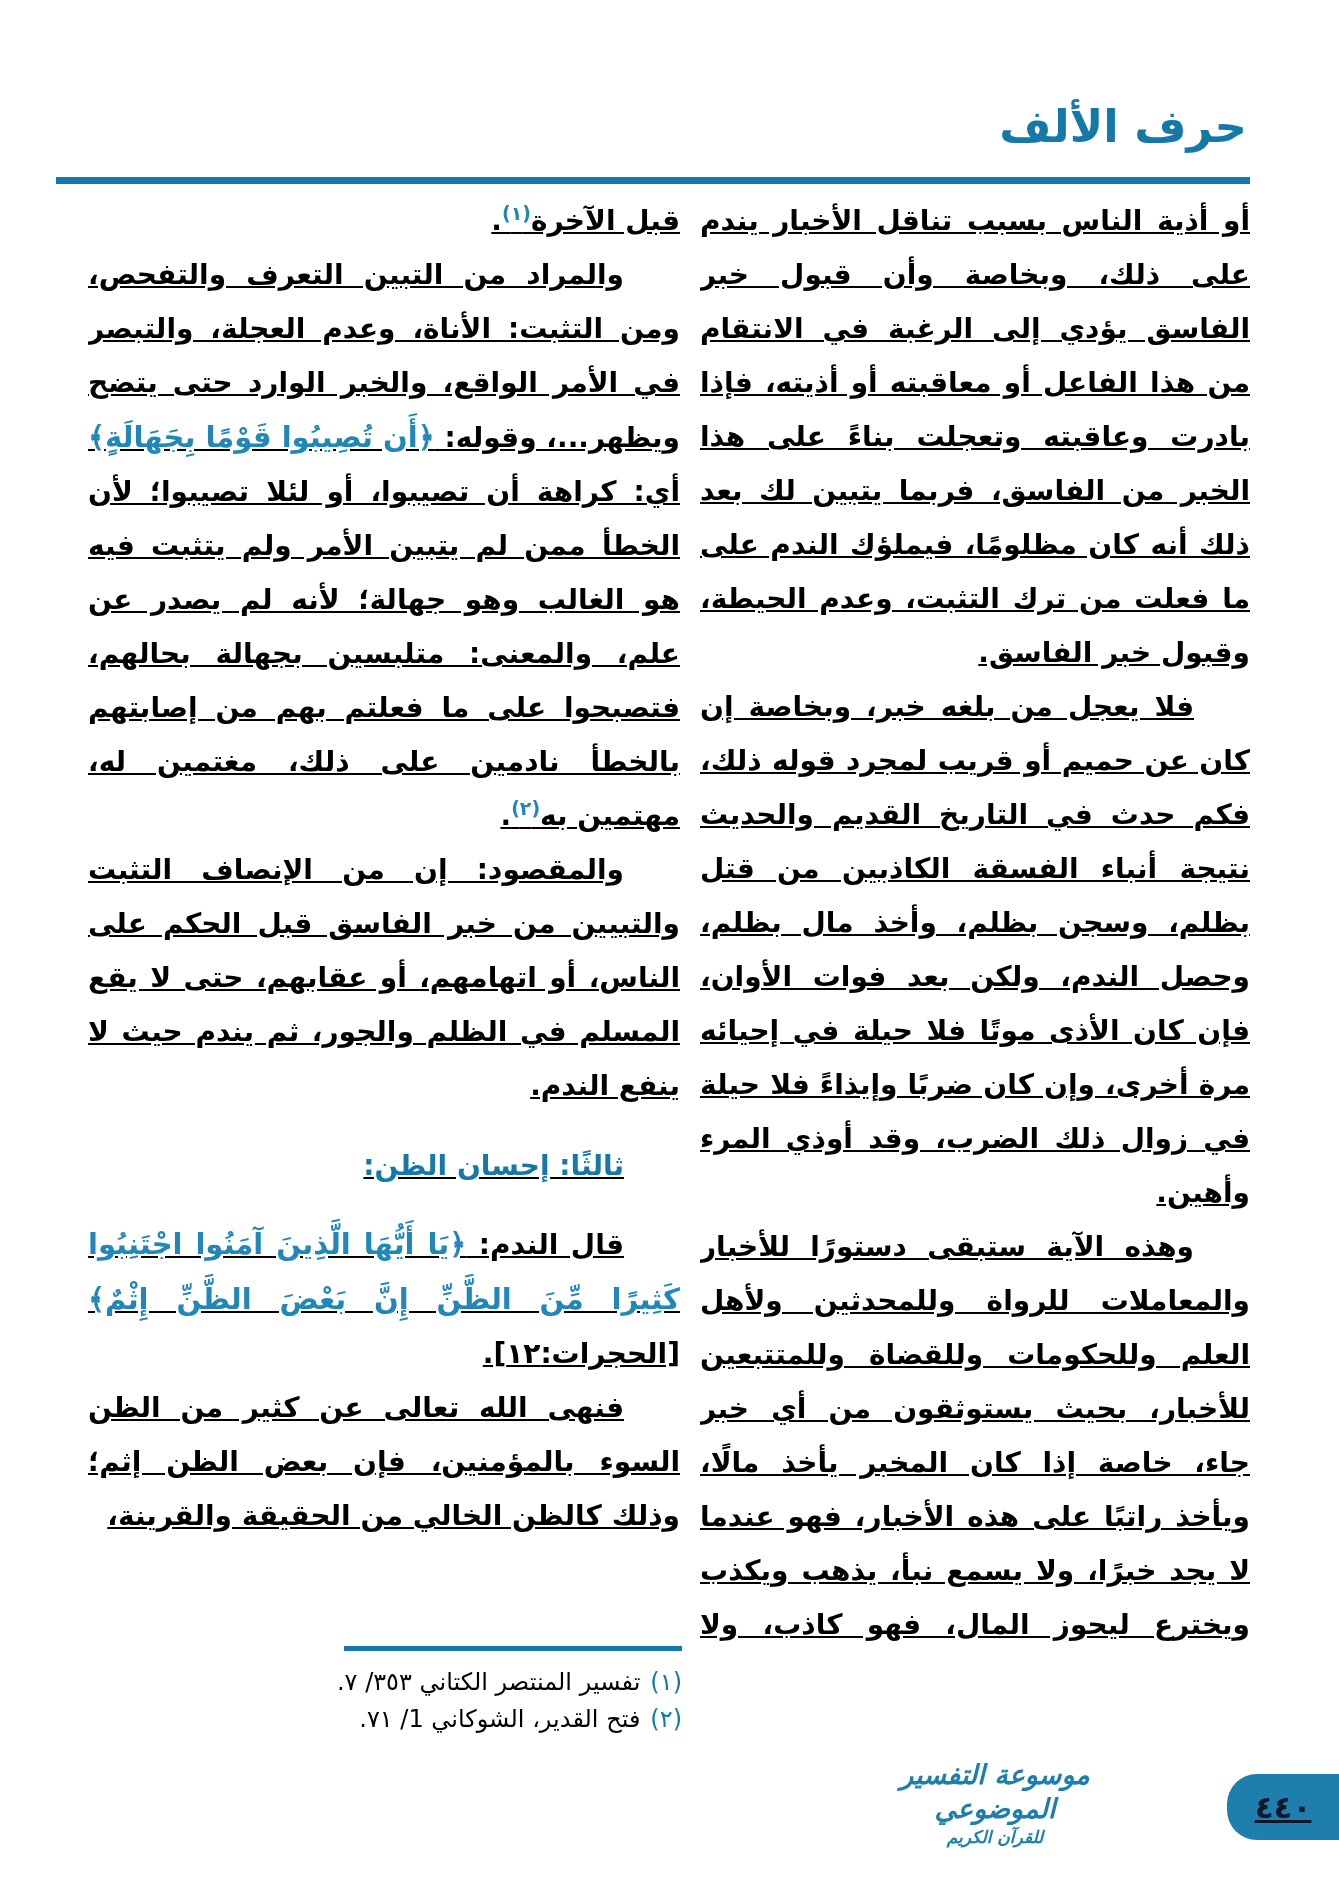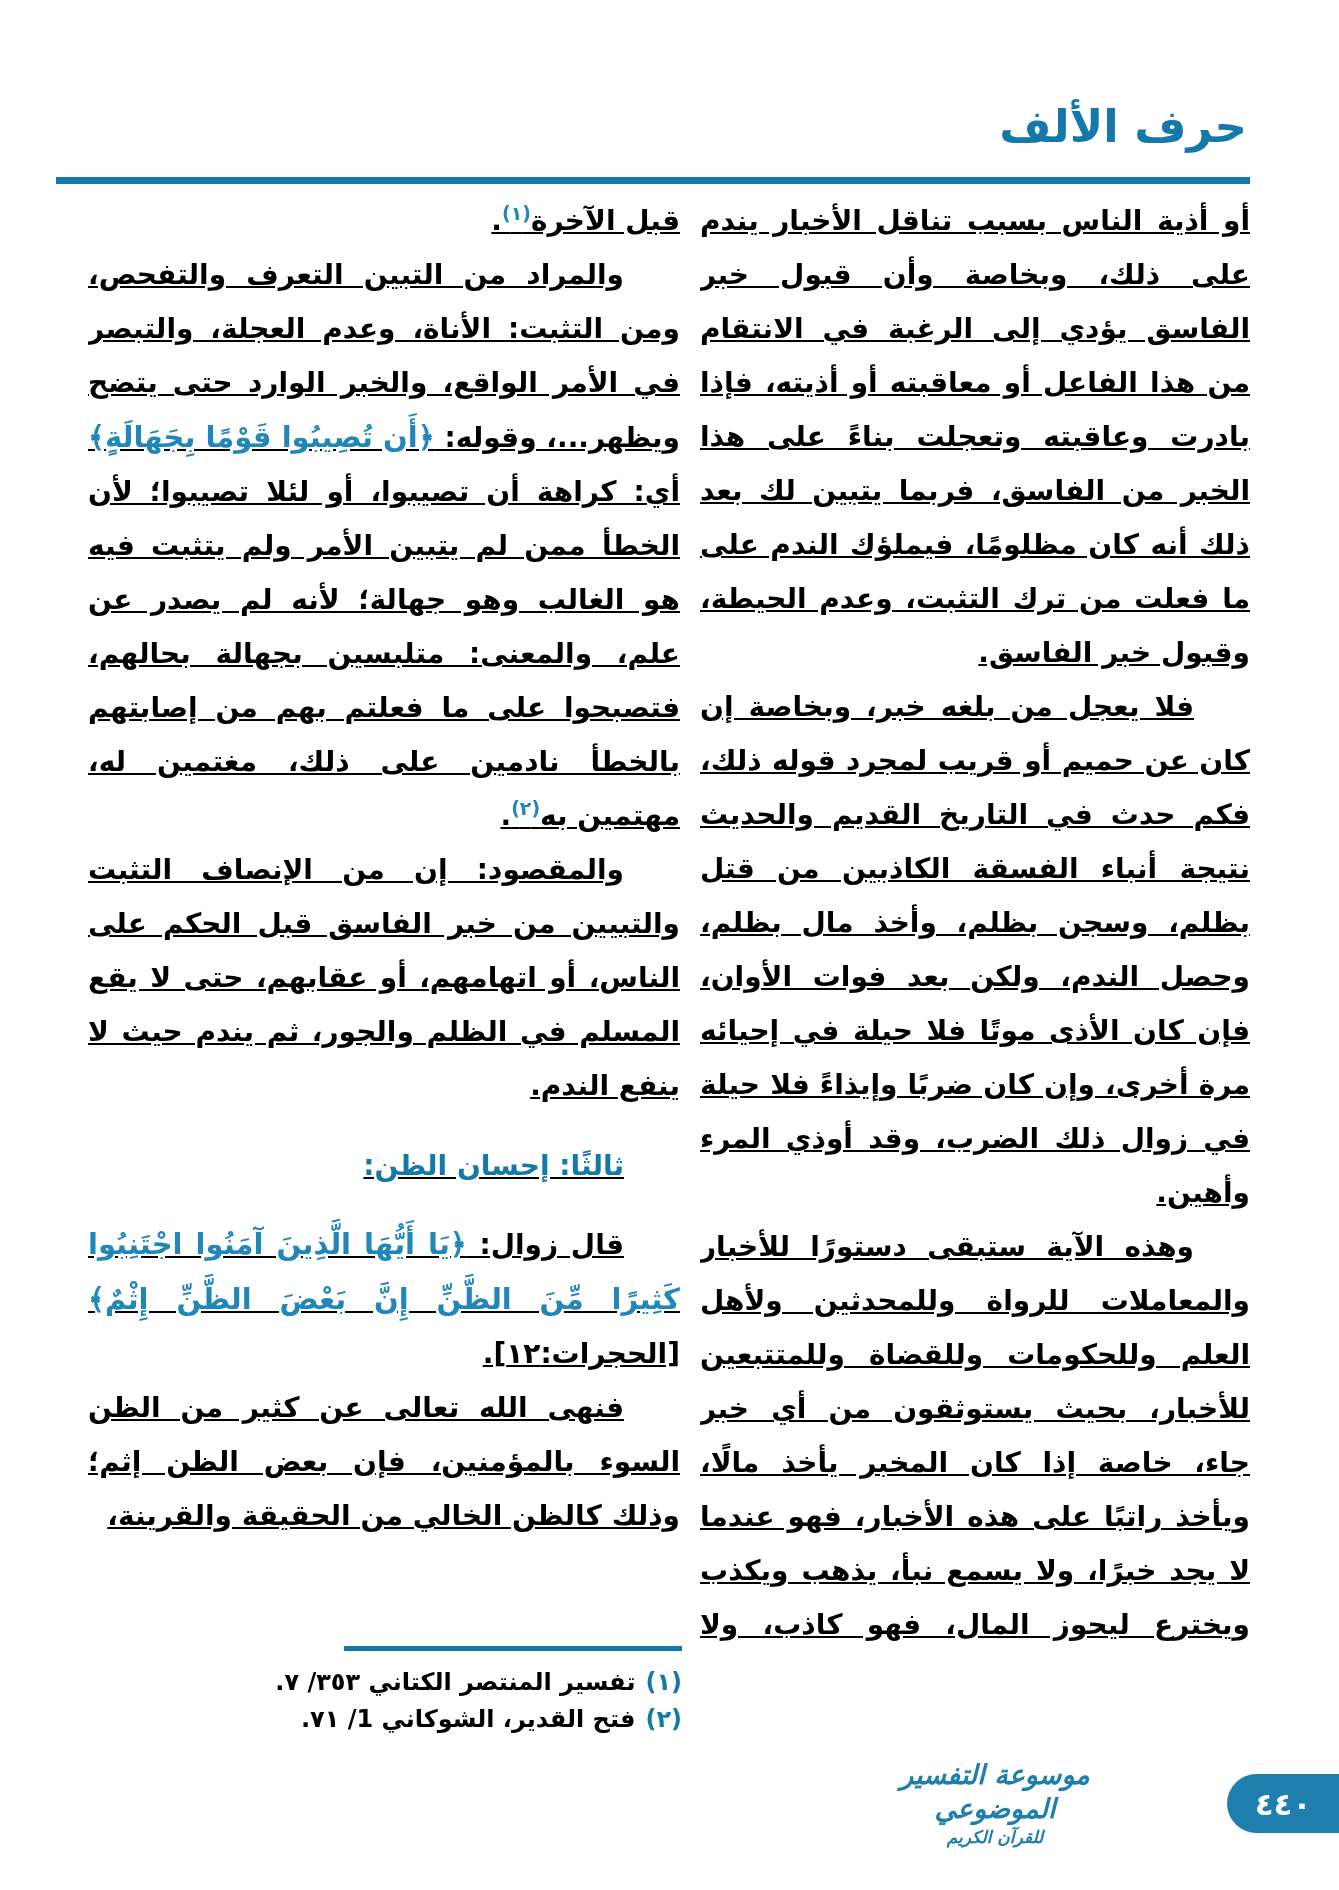--- a/index.html
+++ b/index.html
@@ -25,54 +25,54 @@
   p.para{margin:0;font-size:28px;line-height:54px;font-weight:700;color:#000;
         text-align:justify;text-indent:56px;}
   p.para.noindent{text-indent:0;}
   p.para.heading{color:var(--accent);margin:26px 0 24px;}
   span.q{color:var(--quran);font-size:29px;}
   span.ref{color:var(--quran);font-size:19px;vertical-align:super;line-height:0;}
 
   
   .footnotes{position:absolute;top:1646px;left:88px;width:594px;}
   .fn-rule{width:338px;height:5px;background:var(--accent);margin-bottom:13px;}
-  .fn-line{font-size:24px;line-height:37px;font-weight:700;text-align:right;color:#000;}
+  .fn-line{font-size:24px;line-height:37px;font-weight:400;text-align:right;color:#000;}
   .fn-num{color:var(--accent);margin-left:10px;}
 
   
   .footer-logo{position:absolute;top:1758px;left:840px;width:310px;text-align:center;
         color:var(--badge);}
   .logo-main{font-size:27px;font-weight:700;font-style:italic;line-height:1.25;}
   .logo-sub{font-size:17px;font-weight:700;font-style:italic;line-height:1.3;}
 
-  .page-badge{position:absolute;top:1774px;right:0;width:112px;height:59px;
-        background:var(--badge);border-radius:30px 0 0 30px;color:#ffffff;
+  .page-badge{position:absolute;top:1774px;right:0;width:112px;height:66px;
+        background:var(--badge);border-radius:30px 0 0 30px;color:#0f172a;
         font-size:31px;font-weight:700;display:flex;align-items:center;
-        justify-content:center;}
+        justify-content:center;text-decoration:underline;}
 </style>
 </head>
 <body>
 
 <div class="page" style="--accent: #1478a8; --quran: #2187b8; --badge: #1e7fae;">
 
   <div class="chapter-title">حرف الألف</div>
   <div class="header-rule"></div>
 
   <div class="columns">
     <div class="col col-right" id="col-right">
         <p class="para body noindent"><span class="t">أو أذية الناس بسبب تناقل الأخبار يندم على ذلك، وبخاصة وأن قبول خبر الفاسق يؤدي إلى الرغبة في الانتقام من هذا الفاعل أو معاقبته أو أذيته، فإذا بادرت وعاقبته وتعجلت بناءً على هذا الخبر من الفاسق، فربما يتبين لك بعد ذلك أنه كان مظلومًا، فيملؤك الندم على ما فعلت من ترك التثبت، وعدم الحيطة، وقبول خبر الفاسق.</span></p>
         <p class="para body"><span class="t">فلا يعجل من بلغه خبر، وبخاصة إن كان عن حميم أو قريب لمجرد قوله ذلك، فكم حدث في التاريخ القديم والحديث نتيجة أنباء الفسقة الكاذبين من قتل بظلم، وسجن بظلم، وأخذ مال بظلم، وحصل الندم، ولكن بعد فوات الأوان، فإن كان الأذى موتًا فلا حيلة في إحيائه مرة أخرى، وإن كان ضربًا وإيذاءً فلا حيلة في زوال ذلك الضرب، وقد أوذي المرء وأهين.</span></p>
         <p class="para body"><span class="t">وهذه الآية ستبقى دستورًا للأخبار والمعاملات للرواة وللمحدثين ولأهل العلم وللحكومات وللقضاة وللمتتبعين للأخبار، بحيث يستوثقون من أي خبر جاء، خاصة إذا كان المخبر يأخذ مالًا، ويأخذ راتبًا على هذه الأخبار، فهو عندما لا يجد خبرًا، ولا يسمع نبأ، يذهب ويكذب ويخترع ليحوز المال، فهو كاذب، ولا يفرح لمثل هذا، فانتقام الله منه يكون عظيمًا في الدنيا</span></p>
       </div>
     <div class="col col-left" id="col-left">
         <p class="para body noindent"><span class="t">قبل الآخرة</span><span class="ref">(١)</span><span class="t">.</span></p>
         <p class="para body"><span class="t">والمراد من التبين التعرف والتفحص، ومن التثبت: الأناة، وعدم العجلة، والتبصر في الأمر الواقع، والخبر الوارد حتى يتضح ويظهر...، وقوله: </span><span class="q">﴿أَن تُصِيبُوا قَوْمًا بِجَهَالَةٍ﴾</span><span class="t"> أي: كراهة أن تصيبوا، أو لئلا تصيبوا؛ لأن الخطأ ممن لم يتبين الأمر ولم يتثبت فيه هو الغالب وهو جهالة؛ لأنه لم يصدر عن علم، والمعنى: متلبسين بجهالة بحالهم، فتصبحوا على ما فعلتم بهم من إصابتهم بالخطأ نادمين على ذلك، مغتمين له، مهتمين به</span><span class="ref">(٢)</span><span class="t">.</span></p>
         <p class="para body"><span class="t">والمقصود: إن من الإنصاف التثبت والتبيين من خبر الفاسق قبل الحكم على الناس، أو اتهامهم، أو عقابهم، حتى لا يقع المسلم في الظلم والجور، ثم يندم حيث لا ينفع الندم.</span></p>
         <p class="para heading"><span class="t">ثالثًا: إحسان الظن:</span></p>
-        <p class="para body"><span class="t">قال زوال: </span><span class="q">﴿يَا أَيُّهَا الَّذِينَ آمَنُوا اجْتَنِبُوا كَثِيرًا مِّنَ الظَّنِّ إِنَّ بَعْضَ الظَّنِّ إِثْمٌ﴾</span><span class="t"> [الحجرات:١٢].</span></p>
+        <p class="para body"><span class="t">قال الندم: </span><span class="q">﴿يَا أَيُّهَا الَّذِينَ آمَنُوا اجْتَنِبُوا كَثِيرًا مِّنَ الظَّنِّ إِنَّ بَعْضَ الظَّنِّ إِثْمٌ﴾</span><span class="t"> [الحجرات:١٢].</span></p>
         <p class="para body"><span class="t">فنهى الله تعالى عن كثير من الظن السوء بالمؤمنين، فإن بعض الظن إثم؛ وذلك كالظن الخالي من الحقيقة والقرينة،</span></p>
       </div>
   </div>
 
   <div class="footnotes" id="footnotes">
     <div class="fn-rule"></div>
   <div class="fn-line"><span class="fn-num">(١)</span><span>تفسير المنتصر الكتاني ٣٥٣/ ٧.</span></div>
       <div class="fn-line"><span class="fn-num">(٢)</span><span>فتح القدير، الشوكاني 1/ ٧١.</span></div>
     </div>
 

